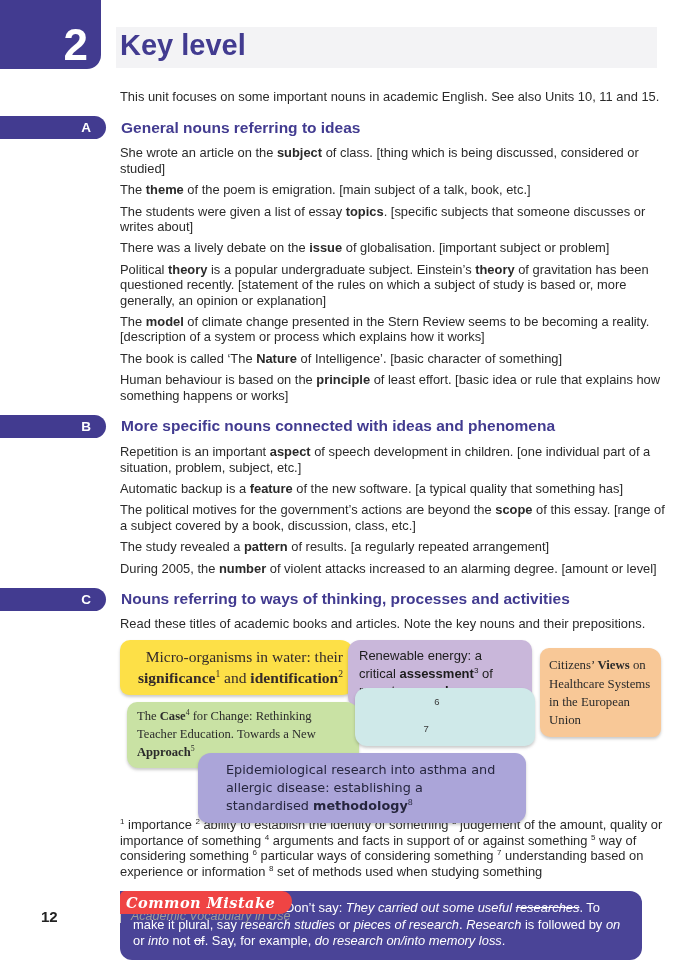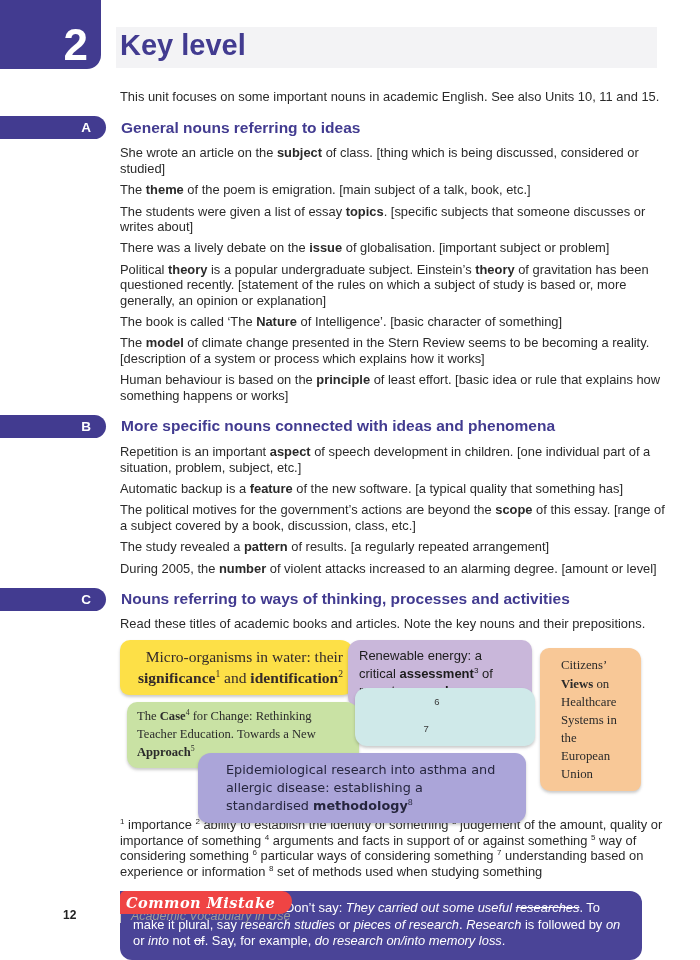--- a/index.html
+++ b/index.html
@@ -53,21 +53,21 @@
     left:120px;top:4px;width:234px;padding:7px 11px;
     background:#fde047;border-radius:10px 14px 12px 9px;
     font-family:"Liberation Serif",serif;font-size:15.5px;line-height:1.32;color:#332a2a;text-align:right;
   }
   .note-violet{
     left:348px;top:4px;width:184px;padding:7px 11px;
     background:#c9b7da;border-radius:12px 10px 13px 10px;
     font-size:13px;line-height:1.35;color:#1c1c1c;
   }
   .note-orange{
-    left:540px;top:12px;width:101px;padding:8px 21px;
+    left:540px;top:12px;width:121px;padding:8px 9px;
     background:#f8c897;border-radius:9px 12px 8px 10px;
     font-family:"Liberation Serif",serif;font-size:12.8px;line-height:1.42;color:#2b2b2b;
   }
   .note-green{
     left:127px;top:66px;width:232px;padding:6px 10px;
     background:#c9e2a4;border-radius:10px 13px 9px 11px;
     font-family:"Liberation Serif",serif;font-size:12.6px;line-height:1.42;color:#2b2b2b;
   }
   .note-cyan{
     left:355px;top:52px;width:180px;height:58px;
@@ -99,21 +99,21 @@
     position:relative;margin-top:12px;background:#4a4497;
     border-radius:0 12px 12px 12px;
     padding:9px 13px 10px;color:#fff;
     font-size:12.9px;line-height:16.6px;
   }
   .cm-body b{font-style:italic;}
   .cm-body s{text-decoration:line-through;}
 
   
   .footer{position:absolute;left:0;bottom:36px;width:700px;height:16px;}
-  .page-num{position:absolute;left:41px;top:0;font-weight:bold;font-size:12px;color:#222;margin-left:22px;}
+  .page-num{position:absolute;left:41px;top:0;font-weight:bold;font-size:15px;color:#222;}
   .footer-divider{position:absolute;left:120px;top:0;width:1px;height:15px;background:#c9c9c9;}
   .book-title{position:absolute;left:131px;top:1px;font-style:italic;font-size:12.5px;color:#9b9b9b;}
 </style>
 </head>
 <body>
 
 <div class="page">
 
   <div class="unit-box">
     <span class="unit-num">2</span>
@@ -130,22 +130,22 @@
         <span class="sec-letter">A</span>
       </div>
       <h2 class="sec-heading">General nouns referring to ideas</h2>
     </div>
     <div>
         <p class="body-text sentence">She wrote an article on the <b>subject</b> of class. [thing which is being discussed, considered or studied]</p>
         <p class="body-text sentence">The <b>theme</b> of the poem is emigration. [main subject of a talk, book, etc.]</p>
         <p class="body-text sentence">The students were given a list of essay <b>topics</b>. [specific subjects that someone discusses or writes about]</p>
         <p class="body-text sentence">There was a lively debate on the <b>issue</b> of globalisation. [important subject or problem]</p>
         <p class="body-text sentence">Political <b>theory</b> is a popular undergraduate subject. Einstein’s <b>theory</b> of gravitation has been questioned recently. [statement of the rules on which a subject of study is based or, more generally, an opinion or explanation]</p>
+        <p class="body-text sentence">The <b>model</b> of climate change presented in the Stern Review seems to be becoming a reality. [description of a system or process which explains how it works]</p>
         <p class="body-text sentence">The book is called ‘The <b>Nature</b> of Intelligence’. [basic character of something]</p>
-        <p class="body-text sentence">The <b>model</b> of climate change presented in the Stern Review seems to be becoming a reality. [description of a system or process which explains how it works]</p>
         <p class="body-text sentence">Human behaviour is based on the <b>principle</b> of least effort. [basic idea or rule that explains how something happens or works]</p>
       </div>
 
     <div class="sec-row">
       <div class="sec-bar">
         <span class="sec-letter">B</span>
       </div>
       <h2 class="sec-heading">More specific nouns connected with ideas and phenomena</h2>
     </div>
     <div>

